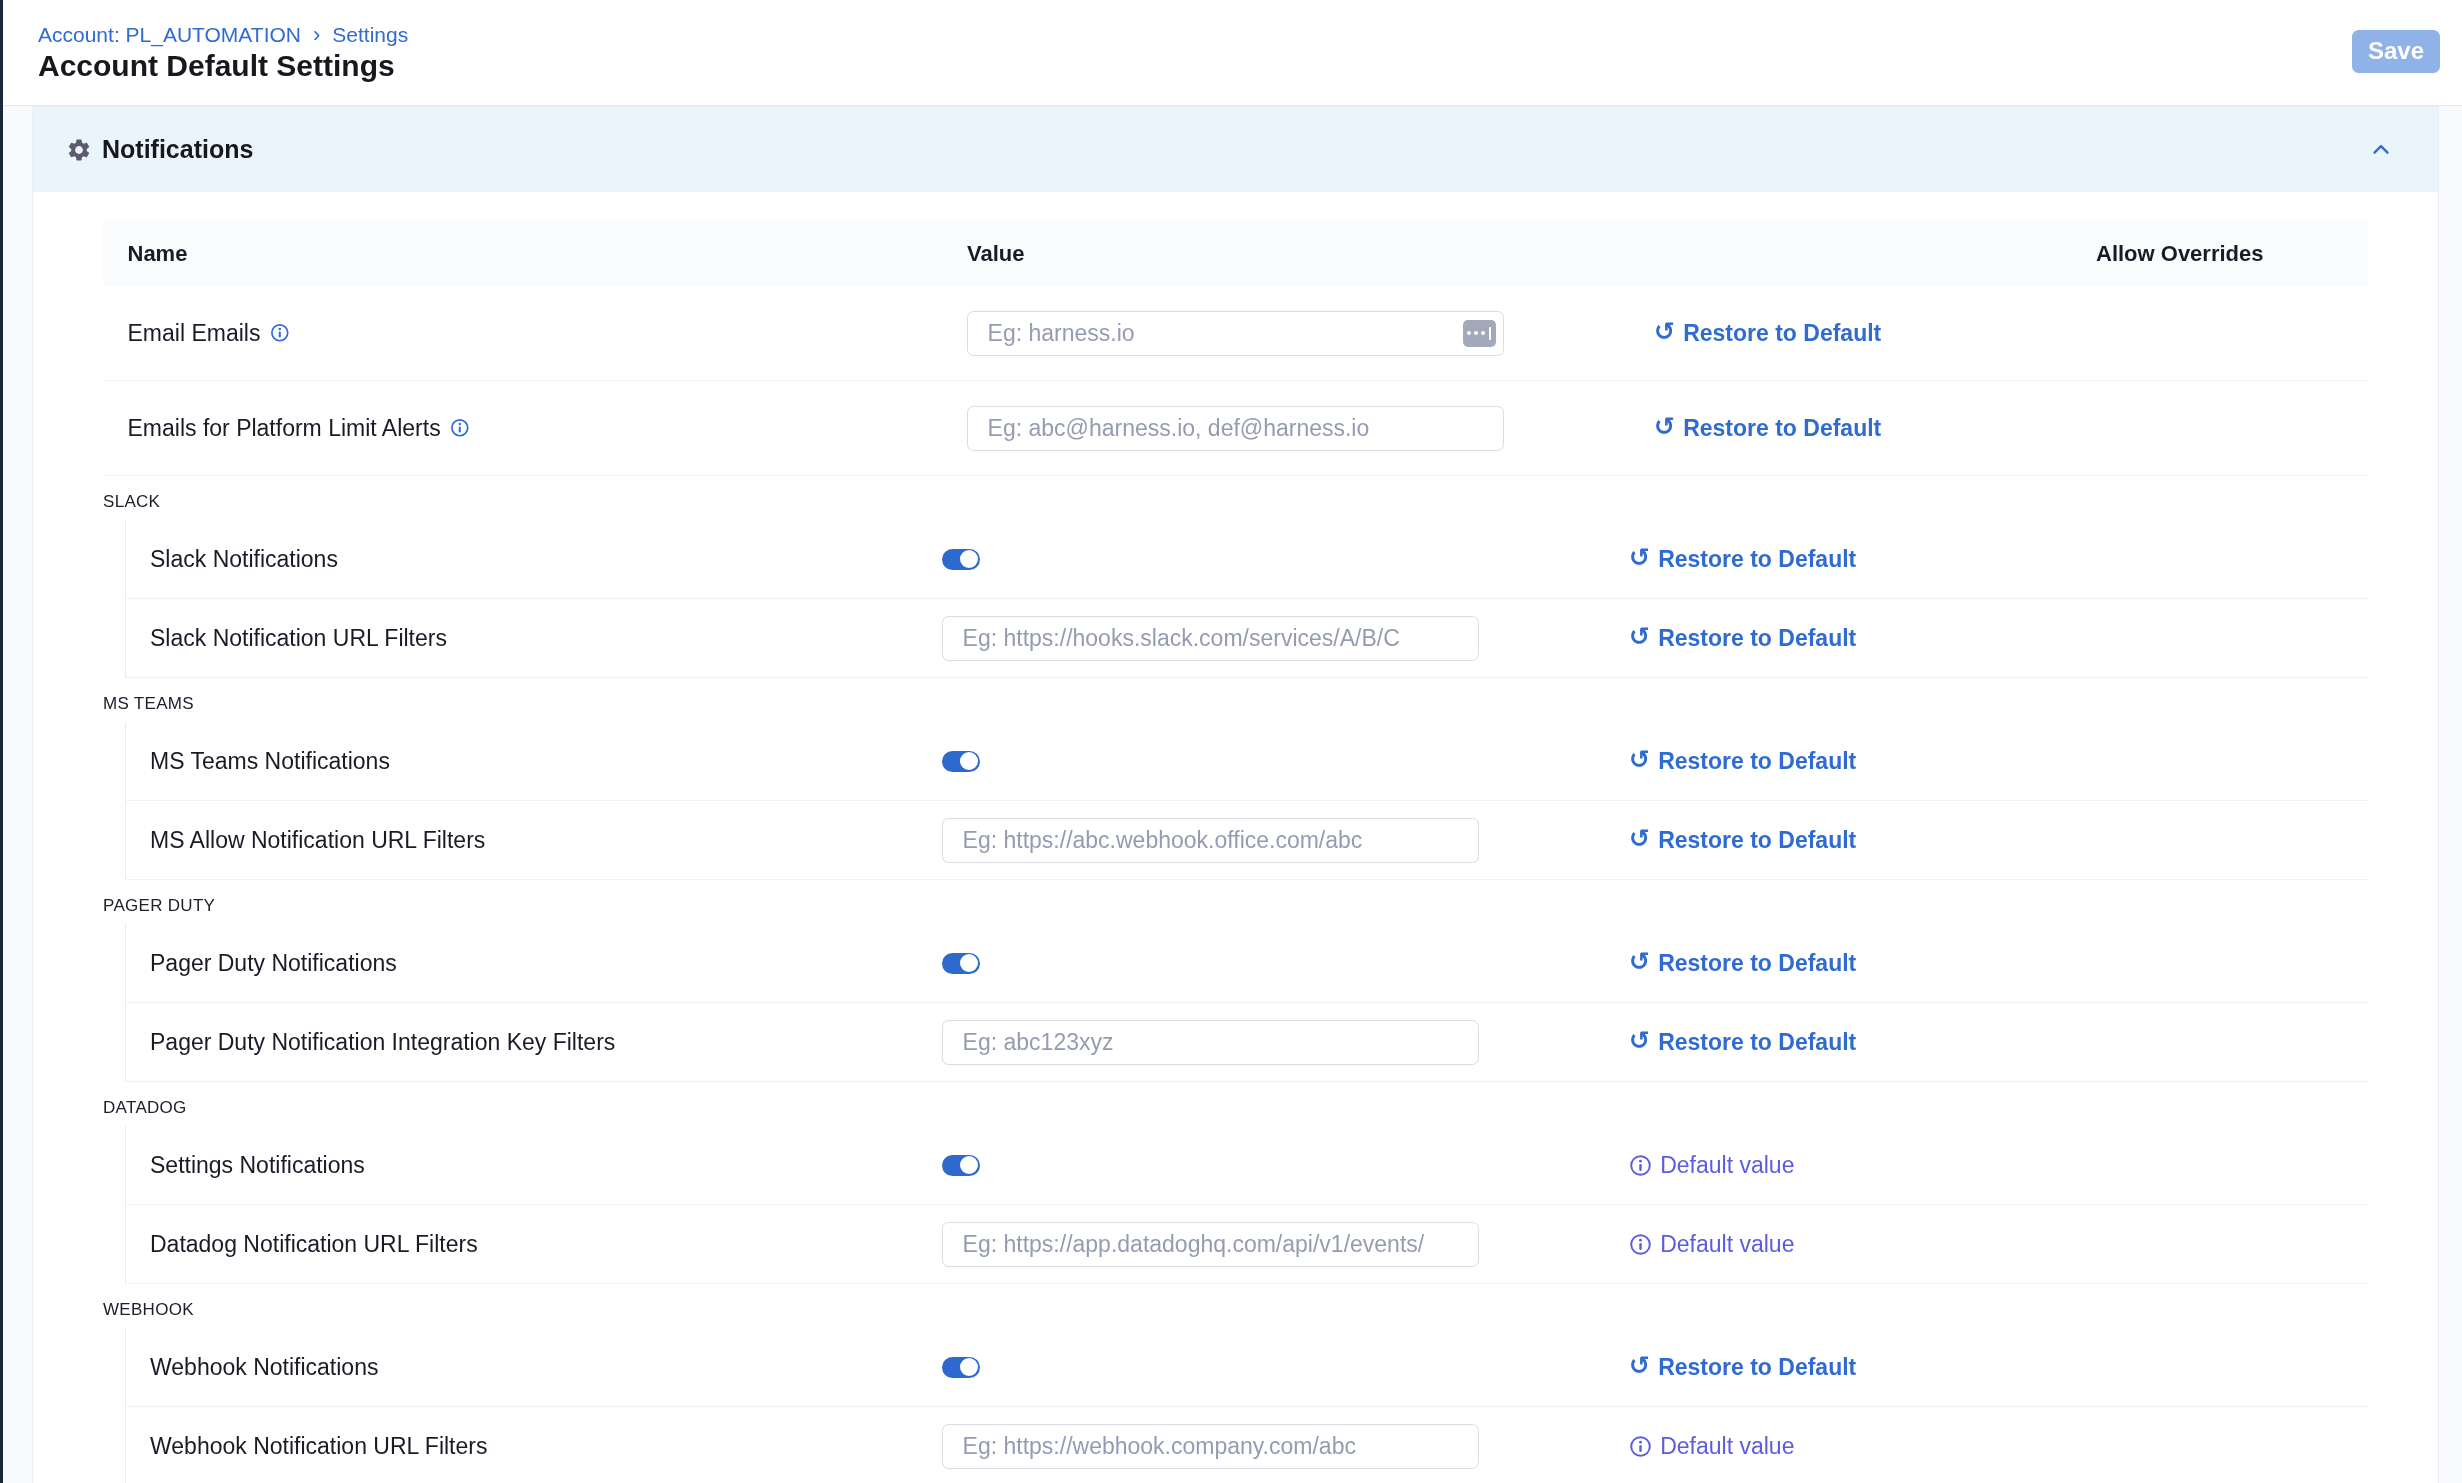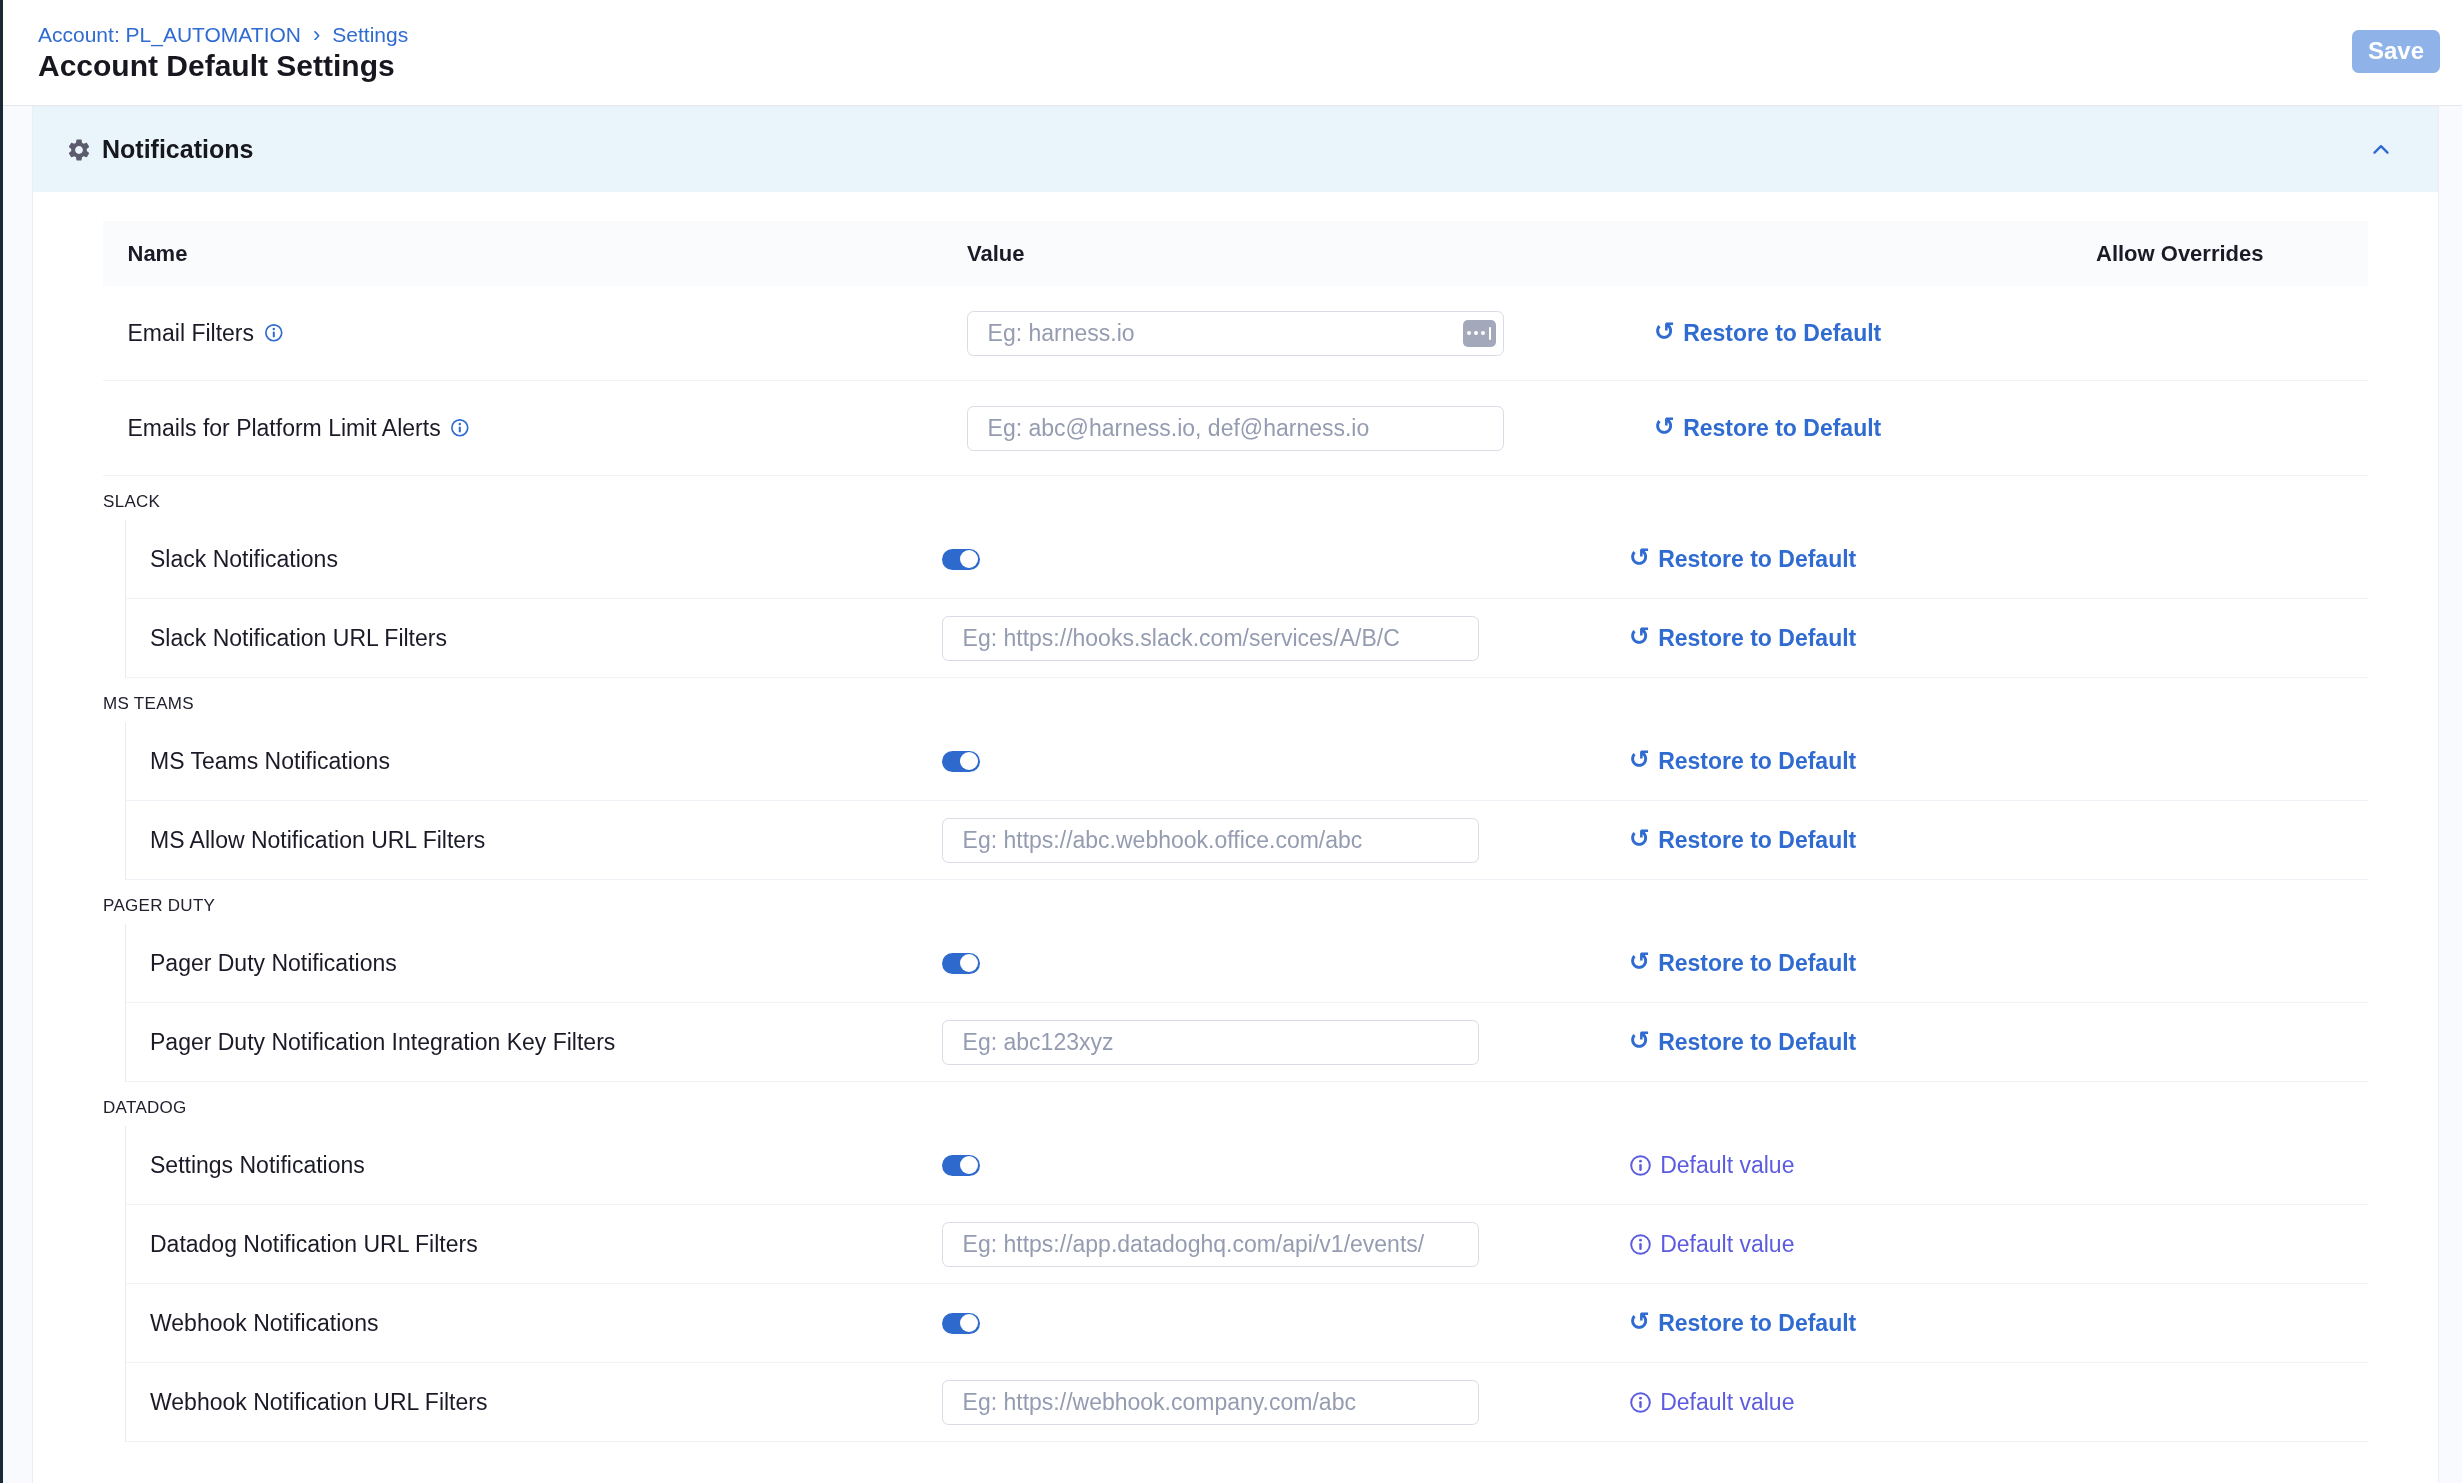--- a/index.html
+++ b/index.html
@@ -85,21 +85,21 @@
   <div class="table">
     <div class="thead">
       <div class="c1">Name</div>
       <div class="c2">Value</div>
       <div class="c3"></div>
       <div class="c4">Allow Overrides</div>
     </div>
     <div>
         <div class="row lg">
     <div class="name">
-      <span>Email Filters</span>
+      <span>Email Emails</span>
             <svg class="info-ic" width="19.6" height="19.6" viewBox="0 0 20 20" style="color:#2f6bd1">
      <circle cx="10" cy="10" r="8.1" fill="none" stroke="currentColor" stroke-width="1.7"></circle>
      <circle cx="10" cy="6.2" r="1.25" fill="currentColor"></circle>
      <rect x="8.95" y="8.8" width="2.1" height="6" rx="1.05" fill="currentColor"></rect>
    </svg>
     </div>
     <div class="val">
             <div class="tinput">
             <input type="text" placeholder="Eg: harness.io" style=""><div class="vbadge">
                 <i></i>
@@ -291,20 +291,21 @@
      <rect x="8.95" y="8.8" width="2.1" height="6" rx="1.05" fill="currentColor"></rect>
    </svg>
             <span>Default value</span>
                 </div>
               </div>
     <div class="ovr"></div>
   </div>
        </div>
         </div>
         <div>
+          <div class="group-label">WEBHOOK</div>
        <div class="group-rows">
          <div class="row">
     <div class="name">
       <span>Webhook Notifications</span>
     </div>
     <div class="val">
                 <div class="toggle" role="switch" aria-checked="true">
               <div class="knob"></div>
                 </div>
               </div>

